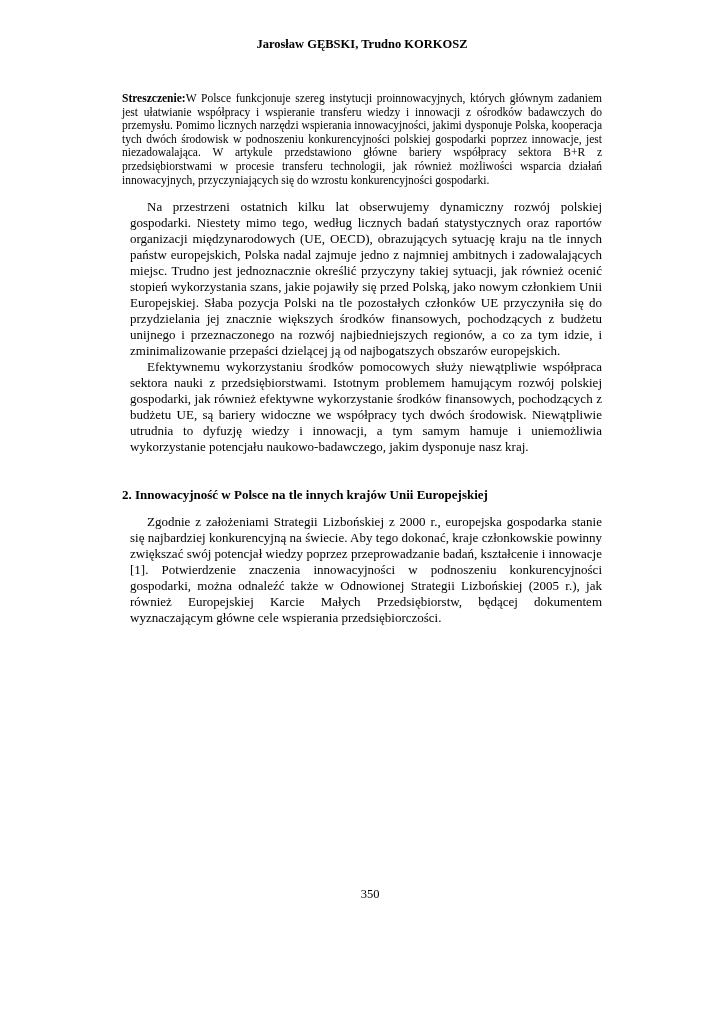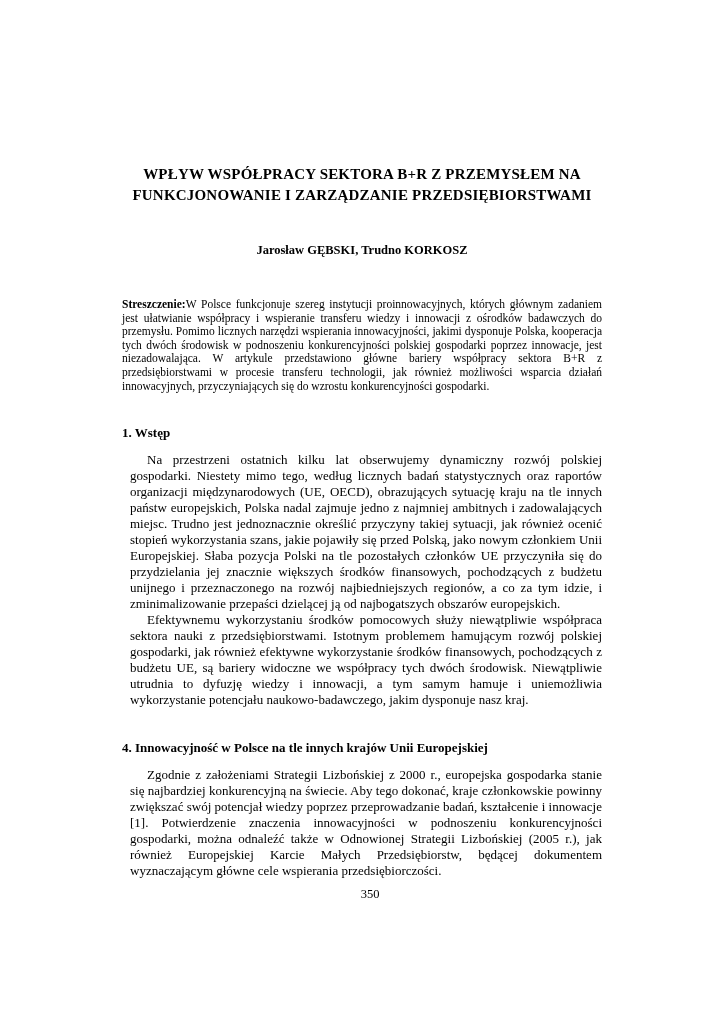--- a/index.html
+++ b/index.html
@@ -68,32 +68,30 @@
     bottom: 122px;
     text-align: center;
     font-size: 12.5px;
   }
 </style>
 </head>
 <body>
 
 <div class="page">
 
-  <h1 class="title">WPŁYW WSPÓŁPRACY SEKTORA B+R Z PRZEMYSŁEM NA FUNKCJONOWANIE I ZARZĄDZANIE PRZEDSIĘBIORSTWAMI</h1>
 
   <div class="authors">Jarosław GĘBSKI, Trudno KORKOSZ</div>
 
   <p class="abstract"><span class="bold">Streszczenie:</span><span>W Polsce funkcjonuje szereg instytucji proinnowacyjnych, których głównym zadaniem jest ułatwianie współpracy i wspieranie transferu wiedzy i innowacji z ośrodków badawczych do przemysłu. Pomimo licznych narzędzi wspierania innowacyjności, jakimi dysponuje Polska, kooperacja tych dwóch środowisk w podnoszeniu konkurencyjności polskiej gospodarki poprzez innowacje, jest niezadowalająca. W artykule przedstawiono główne bariery współpracy sektora B+R z przedsiębiorstwami w procesie transferu technologii, jak również możliwości wsparcia działań innowacyjnych, przyczyniających się do wzrostu konkurencyjności gospodarki.</span></p>
 
 
-  <h2 class="section-heading">1. Wstęp</h2>
 
   <p class="body-para indent">Na przestrzeni ostatnich kilku lat obserwujemy dynamiczny rozwój polskiej gospodarki. Niestety mimo tego, według licznych badań statystycznych oraz raportów organizacji międzynarodowych (UE, OECD), obrazujących sytuację kraju na tle innych państw europejskich, Polska nadal zajmuje jedno z najmniej ambitnych i zadowalających miejsc. Trudno jest jednoznacznie określić przyczyny takiej sytuacji, jak również ocenić stopień wykorzystania szans, jakie pojawiły się przed Polską, jako nowym członkiem Unii Europejskiej. Słaba pozycja Polski na tle pozostałych członków UE przyczyniła się do przydzielania jej znacznie większych środków finansowych, pochodzących z budżetu unijnego i przeznaczonego na rozwój najbiedniejszych regionów, a co za tym idzie, i zminimalizowanie przepaści dzielącej ją od najbogatszych obszarów europejskich.</p>
 
   <p class="body-para indent">Efektywnemu wykorzystaniu środków pomocowych służy niewątpliwie współpraca sektora nauki z przedsiębiorstwami. Istotnym problemem hamującym rozwój polskiej gospodarki, jak również efektywne wykorzystanie środków finansowych, pochodzących z budżetu UE, są bariery widoczne we współpracy tych dwóch środowisk. Niewątpliwie utrudnia to dyfuzję wiedzy i innowacji, a tym samym hamuje i uniemożliwia wykorzystanie potencjału naukowo-badawczego, jakim dysponuje nasz kraj.</p>
 
-  <h2 class="section-heading">4. Innowacyjność w Polsce na tle innych krajów Unii Europejskiej</h2>
+  <h2 class="section-heading">2. Innowacyjność w Polsce na tle innych krajów Unii Europejskiej</h2>
 
   <p class="body-para indent">Zgodnie z założeniami Strategii Lizbońskiej z 2000 r., europejska gospodarka stanie się najbardziej konkurencyjną na świecie. Aby tego dokonać, kraje członkowskie powinny zwiększać swój potencjał wiedzy poprzez przeprowadzanie badań, kształcenie i innowacje [1]. Potwierdzenie znaczenia innowacyjności w podnoszeniu konkurencyjności gospodarki, można odnaleźć także w Odnowionej Strategii Lizbońskiej (2005 r.), jak również Europejskiej Karcie Małych Przedsiębiorstw, będącej dokumentem wyznaczającym główne cele wspierania przedsiębiorczości.</p>
 
   <div class="page-number">350</div>
 
 </div>
 
 </body></html>

